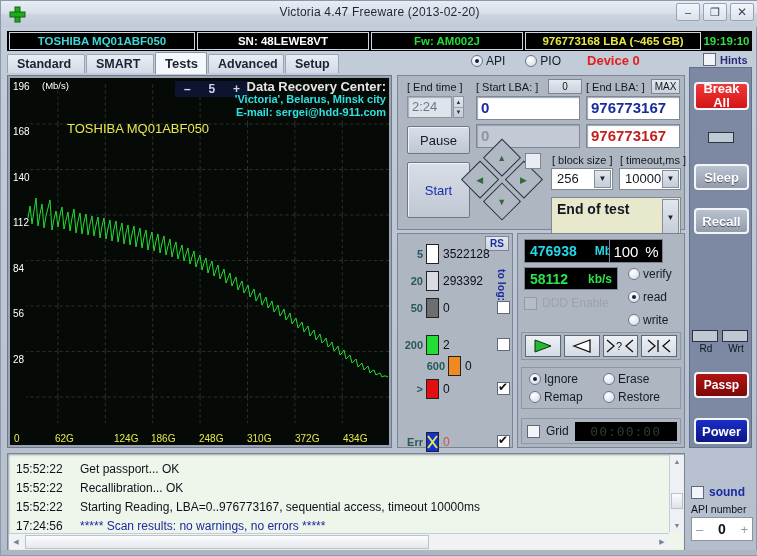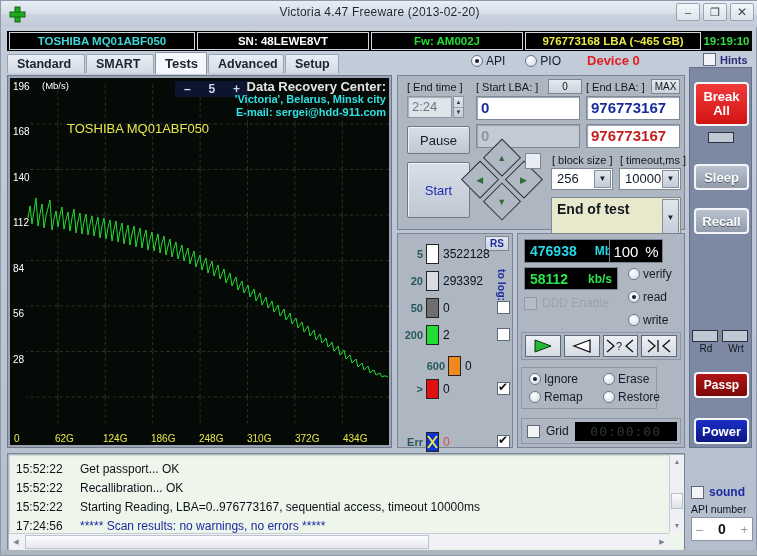--- a/index.html
+++ b/index.html
@@ -241,38 +241,38 @@
   .ddd .t { color:#9ba3ae; font-size:12px; }
 
   .navbar { position:absolute; left:520px; top:331px; width:160px; height:28px;
             background:#aeb6c2; border:1px solid #8d96a4; display:flex; align-items:center; gap:3px; padding:0 3px; }
   .navbtn {
     width:36px; height:22px; background:linear-gradient(180deg,#eef1f6,#d5dbe4);
     border:1px solid #5f6876; display:flex; align-items:center; justify-content:center;
     cursor:pointer;
   }
 
-  .actionbox { position:absolute; left:520px; top:366px; width:136px; height:42px;
+  .actionbox { position:absolute; left:520px; top:366px; width:160px; height:42px;
                border:1px solid #8d96a4; background:#aeb6c2; }
   .gridbox { position:absolute; left:520px; top:417px; width:160px; height:26px;
              border:1px solid #8d96a4; background:#aeb6c2; display:flex; align-items:center; gap:6px; padding-left:5px; }
   .gridlcd { width:102px; height:19px; background:#000; color:#2f3a2f; font-family:"DejaVu Sans Mono", monospace;
              font-size:13px; letter-spacing:1px; display:flex; align-items:center; justify-content:center; }
 
   
   .sidebar {
     position:absolute; left:688px; top:66px; width:63px; height:381px;
     background:#7d89a3; border:1px solid #63708a;
   }
   .sbtn {
     position:absolute; left:4px; width:55px; border-radius:4px;
     display:flex; flex-direction:column; align-items:center; justify-content:center;
     font-weight:bold; cursor:pointer; text-align:center;
   }
-  .sbtn.break { top:14px; height:44px; background:linear-gradient(180deg,#f03a3a,#d41414);
+  .sbtn.break { top:14px; height:28px; background:linear-gradient(180deg,#f03a3a,#d41414);
                 border:2px solid #f3f5f8; color:#fff; font-size:13px; line-height:14px; }
   .sbtn.sleep { top:96px; height:26px; background:linear-gradient(180deg,#b9c2cf,#929cab);
                 border:2px solid #f3f5f8; color:#ffffff; font-size:13px; text-shadow:0 1px 0 #4c5563; }
   .sbtn.recall { top:140px; height:26px; background:linear-gradient(180deg,#b9c2cf,#929cab);
                 border:2px solid #f3f5f8; color:#ffffff; font-size:13px; text-shadow:0 1px 0 #4c5563; }
   .sbtn.passp { top:304px; height:26px; background:linear-gradient(180deg,#b01414,#7d0808);
                 border:2px solid #f3f5f8; color:#fff; font-size:12px; }
   .sbtn.power { top:350px; height:26px; background:linear-gradient(180deg,#1a2ec8,#0b1684);
                 border:2px solid #f3f5f8; color:#fff; font-size:13px; }
   .sb-slot { position:absolute; left:18px; top:64px; width:26px; height:11px;
@@ -383,21 +383,21 @@
       <div class="g-ylabel" style="top:3px;">196</div>
       <div class="g-ylabel" style="top:48px;">168</div>
       <div class="g-ylabel" style="top:94px;">140</div>
       <div class="g-ylabel" style="top:139px;">112</div>
       <div class="g-ylabel" style="top:185px;">84</div>
       <div class="g-ylabel" style="top:230px;">56</div>
       <div class="g-ylabel" style="top:276px;">28</div>
 
       <div class="g-zero">0</div>
       <div class="g-xlabel" style="left:45px;">62G</div>
-      <div class="g-xlabel" style="left:93px;">124G</div>
+      <div class="g-xlabel" style="left:104px;">124G</div>
       <div class="g-xlabel" style="left:141px;">186G</div>
       <div class="g-xlabel" style="left:189px;">248G</div>
       <div class="g-xlabel" style="left:237px;">310G</div>
       <div class="g-xlabel" style="left:285px;">372G</div>
       <div class="g-xlabel" style="left:333px;">434G</div>
 
       <div class="g-model">TOSHIBA MQ01ABF050</div>
 
       <div class="scale-box">
         <span>–</span>
@@ -480,21 +480,21 @@
       <span class="lg-time">20</span>
       <span class="lg-swatch" style="background:#d9dde3;"></span>
       <span class="lg-count">293392</span>
     </div>
     <div class="lg-row" style="top:60px;">
       <span class="lg-time">50</span>
       <span class="lg-swatch" style="background:#6e6e6e;"></span>
       <span class="lg-count">0</span>
       <span class="cb lg-cb"></span>
     </div>
-    <div class="lg-row" style="top:87px;">
+    <div class="lg-row" style="top:97px;">
       <span class="lg-time">200</span>
       <span class="lg-swatch" style="background:#22dd33;"></span>
       <span class="lg-count">2</span>
       <span class="cb lg-cb"></span>
     </div>
     <div class="lg-row" style="top:118px;margin-left:22px;">
       <span class="lg-time">600</span>
       <span class="lg-swatch" style="background:#ef8a20;"></span>
       <span class="lg-count">0</span>
       <span class="cb lg-cb on"></span>

